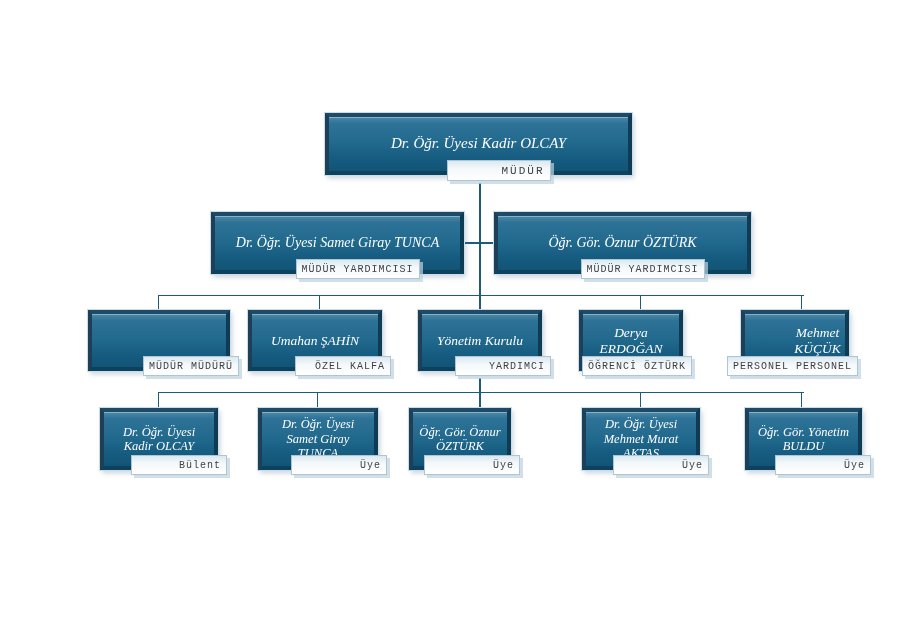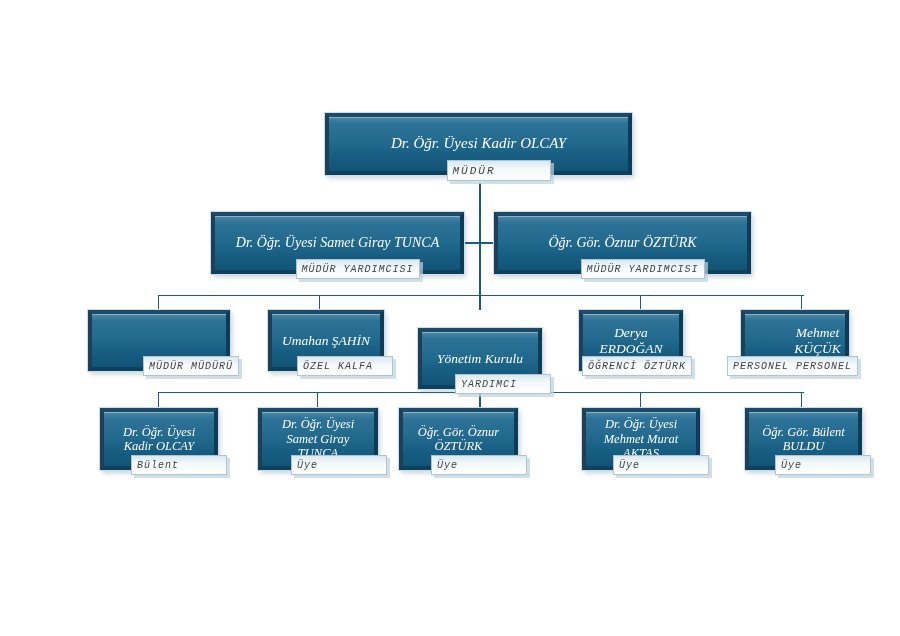--- a/index.html
+++ b/index.html
@@ -24,23 +24,22 @@
   .lvl2{font-size:14px;}
   .lvl3{font-size:13.5px;}
   .lvl4{font-size:12.5px;}
   
   .tag{
     position:absolute;top:calc(100% - 11px);z-index:3;box-sizing:border-box;
     background:linear-gradient(180deg,#dce8ef 0%, #f3f8fb 40%, #ffffff 100%);
     border:1px solid #aec6d4;color:#3f3f3f;
     font-family:"Liberation Mono","DejaVu Sans Mono",monospace;
     font-size:10px;letter-spacing:1px;line-height:1.1;
-    padding:4px 5px 3px 5px;min-width:96px;text-align:left;white-space:nowrap;
+    padding:4px 5px 3px 5px;min-width:96px;text-align:right;white-space:nowrap;
     box-shadow:3px 3px 0 rgba(190,210,222,0.7);
-    font-style:italic;
   }
   .tag-center{left:50%;transform:translateX(calc(-50% + 20px));}
   .tag-right{right:-13px;}
   .lvl1 .tag{font-size:11px;letter-spacing:2px;min-width:104px;}
 </style>
 </head>
 <body>
 
 <div class="canvas">
 
@@ -69,25 +68,25 @@
     <span class="tag tag-center">MÜDÜR YARDIMCISI</span>
   </div>
   <div class="node lvl2" style="left:494px;top:212px;width:257px;height:62px;">
     <span class="name">Öğr. Gör. Öznur ÖZTÜRK</span>
     <span class="tag tag-center">MÜDÜR YARDIMCISI</span>
   </div>
 
   <div class="node lvl3" style="left:88px;top:310px;width:142px;height:61px;">
     <span class="tag tag-right">MÜDÜR MÜDÜRÜ</span>
   </div>
-  <div class="node lvl3" style="left:268px;top:310px;width:116px;height:61px;">
+  <div class="node lvl3" style="left:248px;top:310px;width:134px;height:61px;">
     <span class="name">Umahan ŞAHİN</span>
     <span class="tag tag-right">ÖZEL KALFA</span>
   </div>
-  <div class="node lvl3" style="left:418px;top:328px;width:124px;height:61px;">
+  <div class="node lvl3" style="left:418px;top:310px;width:124px;height:61px;">
     <span class="name">Yönetim Kurulu</span>
     <span class="tag tag-right">YARDIMCI</span>
   </div>
   <div class="node lvl3" style="left:579px;top:310px;width:104px;height:61px;">
     <span class="name">Derya ERDOĞAN</span>
     <span class="tag tag-right">ÖĞRENCİ ÖZTÜRK</span>
   </div>
   <div class="node lvl3" style="left:741px;top:310px;width:108px;height:61px;padding-left:45px;">
     <span class="name">Mehmet KÜÇÜK</span>
     <span class="tag tag-right">PERSONEL PERSONEL</span>
@@ -97,30 +96,30 @@
     <span class="name">Dr. Öğr. Üyesi
 Kadir OLCAY</span>
     <span class="tag tag-right">Bülent</span>
   </div>
   <div class="node lvl4" style="left:258px;top:408px;width:120px;height:62px;">
     <span class="name">Dr. Öğr. Üyesi
 Samet Giray
 TUNCA</span>
     <span class="tag tag-right">Üye</span>
   </div>
-  <div class="node lvl4" style="left:399px;top:408px;width:119px;height:62px;">
+  <div class="node lvl4" style="left:409px;top:408px;width:102px;height:62px;">
     <span class="name">Öğr. Gör. Öznur
 ÖZTÜRK</span>
     <span class="tag tag-right">Üye</span>
   </div>
   <div class="node lvl4" style="left:582px;top:408px;width:118px;height:62px;">
     <span class="name">Dr. Öğr. Üyesi
 Mehmet Murat
 AKTAS</span>
     <span class="tag tag-right">Üye</span>
   </div>
   <div class="node lvl4" style="left:745px;top:408px;width:117px;height:62px;">
-    <span class="name">Öğr. Gör. Bülent
+    <span class="name">Öğr. Gör. Yönetim
 BULDU</span>
     <span class="tag tag-right">Üye</span>
   </div>
 
 </div>
 
 </body></html>

